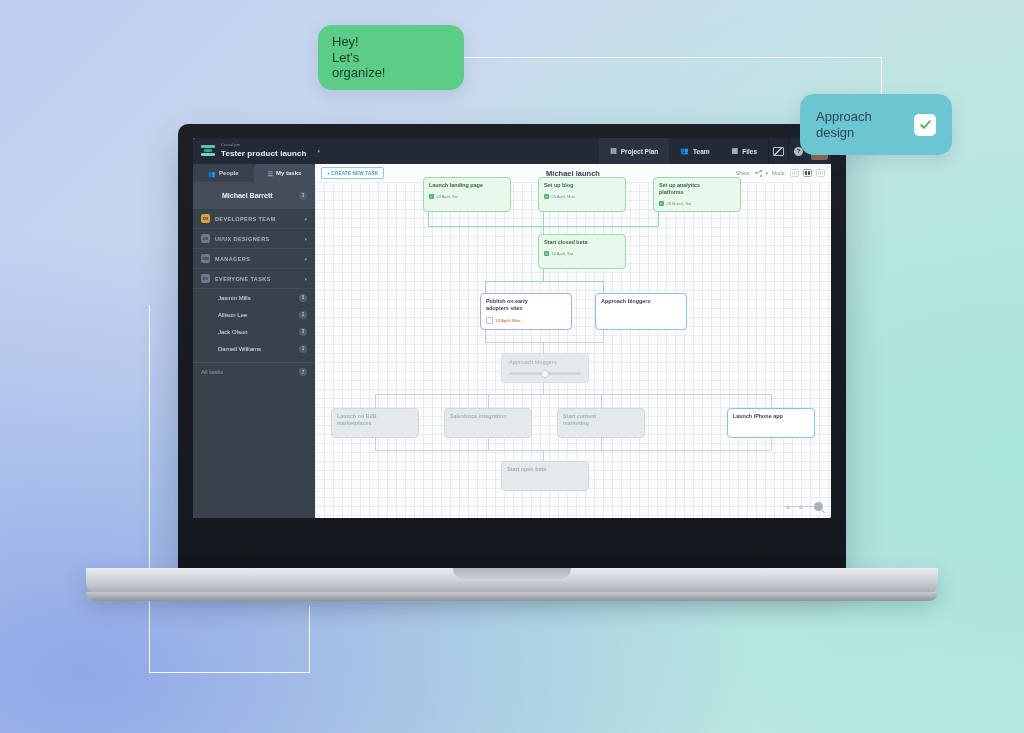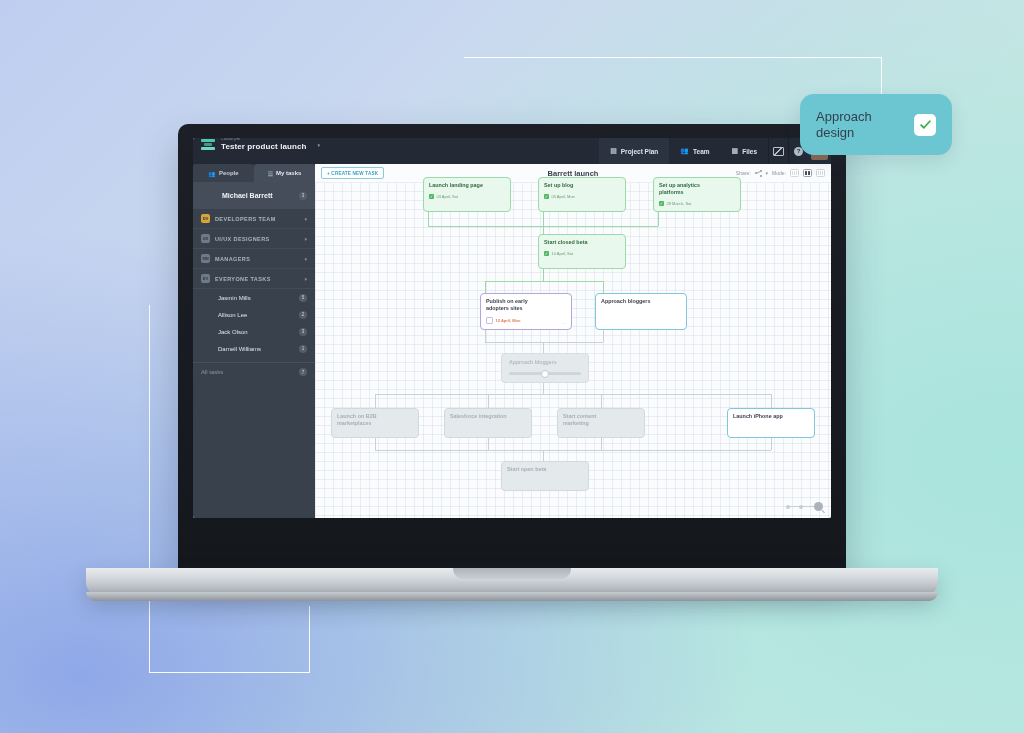--- a/index.html
+++ b/index.html
@@ -42,21 +42,21 @@
     background:linear-gradient(180deg,#aeb4ba,#c9ced3);
   }
   .base-foot{
     position:absolute;left:-92px;top:468px;width:852px;height:9px;
     border-radius:0 0 20px 20px;
     background:linear-gradient(180deg,#c6cbd0,#8e949a);
     filter:blur(.3px);
   }
 
   
-  .topbar{height:26px;background:#232a36;display:flex;align-items:flex-start;position:relative;}
+  .topbar{height:26px;background:#232a36;display:flex;align-items:center;position:relative;}
   .brand{display:flex;align-items:center;gap:6px;padding-left:8px;min-width:122px;}
   .logo{width:14px;height:12px;position:relative;flex:none;}
   .logo i{position:absolute;background:#55c6a9;border-radius:1px;display:block;}
   .logo i:nth-child(1){left:0;top:0;width:14px;height:3px;}
   .logo i:nth-child(2){left:3px;top:4px;width:8px;height:3px;background:#3c9b9b;}
   .logo i:nth-child(3){left:0;top:8px;width:14px;height:3px;background:#6fd9bb;}
   .brand-txt{display:flex;flex-direction:column;line-height:1;}
   .brand-sub{font-size:3.6px;color:#8d97a6;letter-spacing:.2px;margin-bottom:1.5px;}
   .brand-name{font-size:8px;color:#eef2f7;font-weight:bold;letter-spacing:.1px;}
   .brand-caret{font-size:5px;color:#9aa3b1;margin-left:5px;}
@@ -327,21 +327,21 @@
 
             <div class="sb-all">
               <span class="sb-all-t">All tasks</span>
               <span class="badge">7</span>
             </div>
           </div>
 
           <div class="canvas">
             <div class="cv-top">
               <div class="newtask">+ CREATE NEW TASK</div>
-              <div class="cv-title">Barrett launch</div>
+              <div class="cv-title">Michael launch</div>
               <div class="cv-right">
                 <span class="cv-lbl">Share:</span>
                 <span class="share-ic">
                     <b></b>
                     <b></b>
                     <b></b>
                     <i></i>
                   </span>
                 <span class="cv-lbl">▾</span>
                 <span class="cv-lbl">Mode:</span>
@@ -514,20 +514,29 @@
               <span class="zoom-mag"></span>
             </div>
           </div>
         </div>
       </div>
     </div>
     <div class="base"></div>
     <div class="base-foot"></div>
   </div>
 
+  <div class="bubble msg" style="left:318px;top:25px;width:146px;height:65px;">
+    <span class="bubble-txt">Hey!
+Let’s organize!</span>
+    <span class="b-av">
+      <span class="ph"><span class="bg" style="background:linear-gradient(160deg,#7d8a93,#3f4a52)"></span>
+        <span class="hair" style="background:#2b2017"></span><span class="head" style="background:#c99266"></span>
+        <span class="body" style="background:#2a3138"></span></span>
+    </span>
+  </div>
 
   <div class="bubble teal" style="left:800px;top:94px;width:152px;height:61px;">
     <span class="bubble-txt">Approach
 design</span>
     <span class="b-check">
       <svg viewBox="0 0 24 24" fill="none" stroke="#3bb24a" stroke-width="3.4" stroke-linecap="round" stroke-linejoin="round">
           <polyline points="4,13 9,18 20,6"></polyline>
         </svg>
     </span>
   </div>

